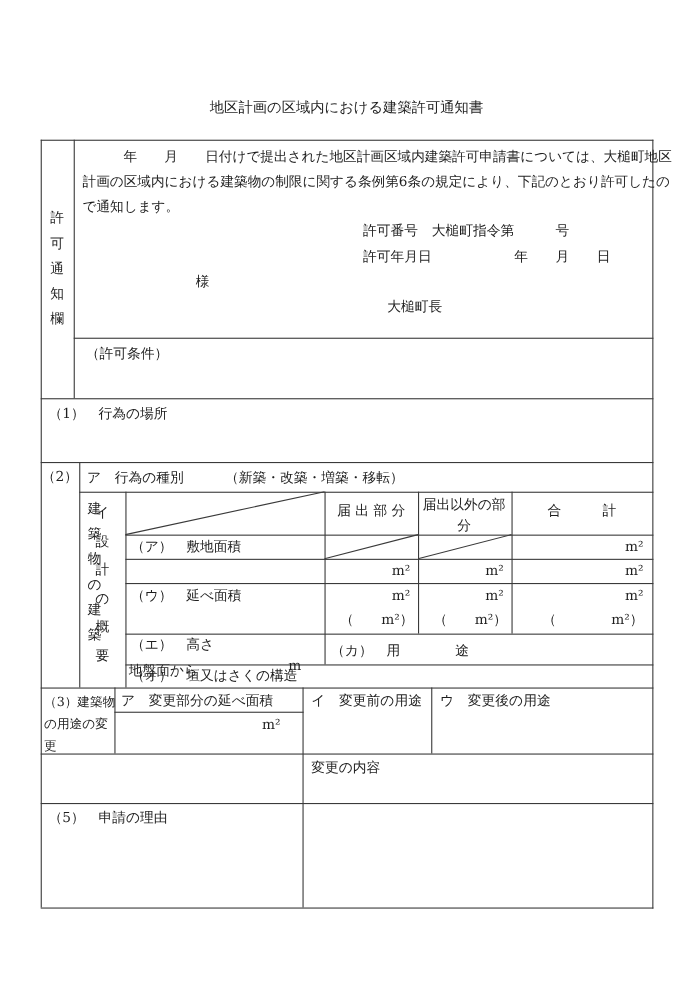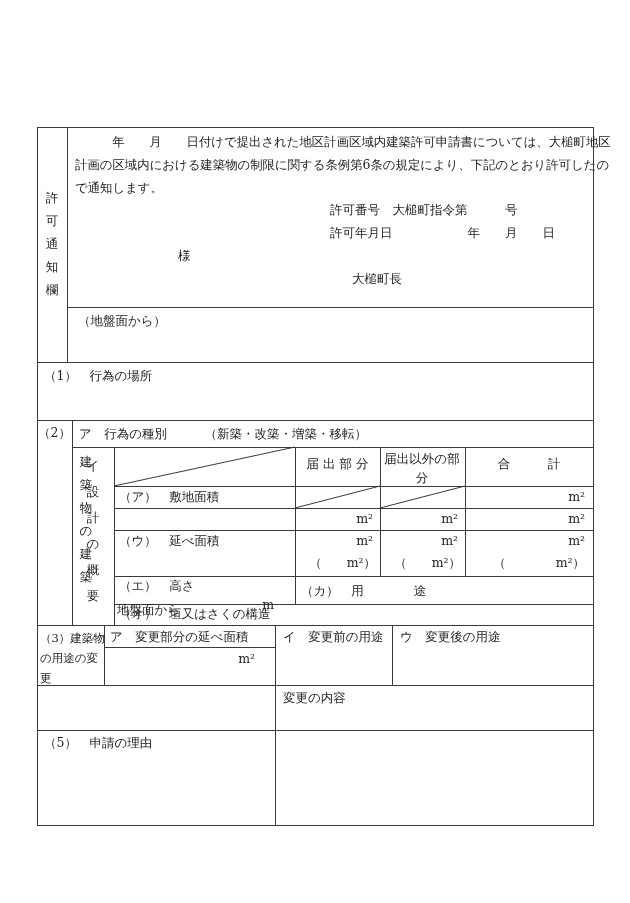--- a/index.html
+++ b/index.html
@@ -30,20 +30,21 @@
     white-space:normal;
     word-break:break-all;
   }
   svg.overlay{position:absolute;left:0;top:0;width:630px;height:903px;pointer-events:none;}
 </style>
 </head>
 <body>
 
 <div class="page">
 
+  <div class="txt center" style="left:0;top:90px;width:630px;font-size:13px;">地区計画の区域内における建築許可通知書</div>
 
   <div class="hline" style="left:37px;top:127px;width:557px;"></div>
   <div class="hline" style="left:67px;top:307px;width:527px;"></div>
   <div class="hline" style="left:37px;top:362px;width:557px;"></div>
   <div class="hline" style="left:37px;top:420px;width:557px;"></div>
   <div class="hline" style="left:72px;top:447px;width:522px;"></div>
   <div class="hline" style="left:114px;top:486px;width:480px;"></div>
   <div class="hline" style="left:114px;top:508px;width:480px;"></div>
   <div class="hline" style="left:114px;top:530px;width:480px;"></div>
   <div class="hline" style="left:114px;top:576px;width:480px;"></div>
@@ -75,21 +76,21 @@
   <div class="vert" style="left:44px;top:186px;line-height:23px;">許可通知欄</div>
 
   <div class="txt" style="left:75px;top:134px;font-size:12.4px;">　　　年　　月　　日付けで提出された地区計画区域内建築許可申請書については、大槌町地区</div>
   <div class="txt" style="left:75px;top:157px;font-size:12.4px;">計画の区域内における建築物の制限に関する条例第6条の規定により、下記のとおり許可したの</div>
   <div class="txt" style="left:75px;top:180px;font-size:12.4px;">で通知します。</div>
 
   <div class="txt" style="left:330px;top:202px;">許可番号　大槌町指令第　　　号</div>
   <div class="txt" style="left:330px;top:225px;">許可年月日　　　　　　年　　月　　日</div>
   <div class="txt" style="left:178px;top:248px;">様</div>
   <div class="txt" style="left:352px;top:271px;">大槌町長</div>
-  <div class="txt" style="left:78px;top:313px;">（地盤面から）</div>
+  <div class="txt" style="left:78px;top:313px;">（許可条件）</div>
 
   <div class="txt" style="left:44px;top:368px;">（1）　行為の場所</div>
 
   <div class="txt center" style="left:37px;top:425px;width:35px;">（2）</div>
   <div class="vert" style="left:46px;top:450px;line-height:23px;margin-left:32px;">建築物の建築</div>
   <div class="txt" style="left:79px;top:426px;">ア　行為の種別　　　（新築・改築・増築・移転）</div>
   <div class="vert" style="left:85px;top:453px;line-height:26px;">イ設計の概要</div>
 
   <div class="txt center" style="left:295px;top:456px;width:85px;">届 出 部 分</div>
   <div class="wrapcell center" style="left:382px;top:450px;width:80px;line-height:19px;font-family:Liberation Serif, serif;">届出以外の部分</div>

